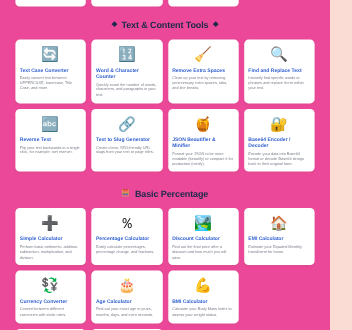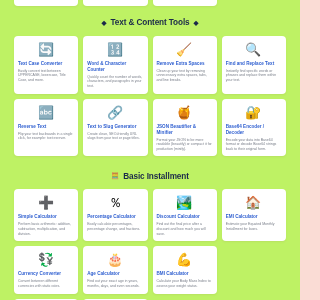--- a/index.html
+++ b/index.html
@@ -5,21 +5,21 @@
   * { margin:0; padding:0; box-sizing:border-box; }
   html, body {
     width:300px; height:300px;
     overflow:hidden;
     background:#fadcd5;
     font-family:"Liberation Sans", sans-serif;
   }
   #page {
     width:300px; height:300px;
     position:relative;
-    background:#bef264;
+    background:#ec4899;
     overflow:hidden;
   }
 
   .section-header {
     display:flex;
     align-items:center;
     justify-content:center;
     gap:4px;
     font-size:8.2px;
     font-weight:bold;
@@ -149,21 +149,21 @@
       <div class="card-icon">🔐</div>
       <div class="card-title">Base64 Encoder / Decoder</div>
       <div class="card-desc">Encode your data into Base64 format or decode Base64 strings back to their original form.</div>
     </div>
   </div>
 
   <div class="spacer-lg"></div>
 
   <div class="section-header">
     <span class="deco">🧮</span>
-    <span>Basic Installment</span>
+    <span>Basic Percentage</span>
   </div>
 
   <div class="spacer-sm"></div>
 
   <div class="grid">
     <div class="card">
       <div class="card-icon">➕</div>
       <div class="card-title">Simple Calculator</div>
       <div class="card-desc">Perform basic arithmetic: addition, subtraction, multiplication, and division.</div>
     </div>

